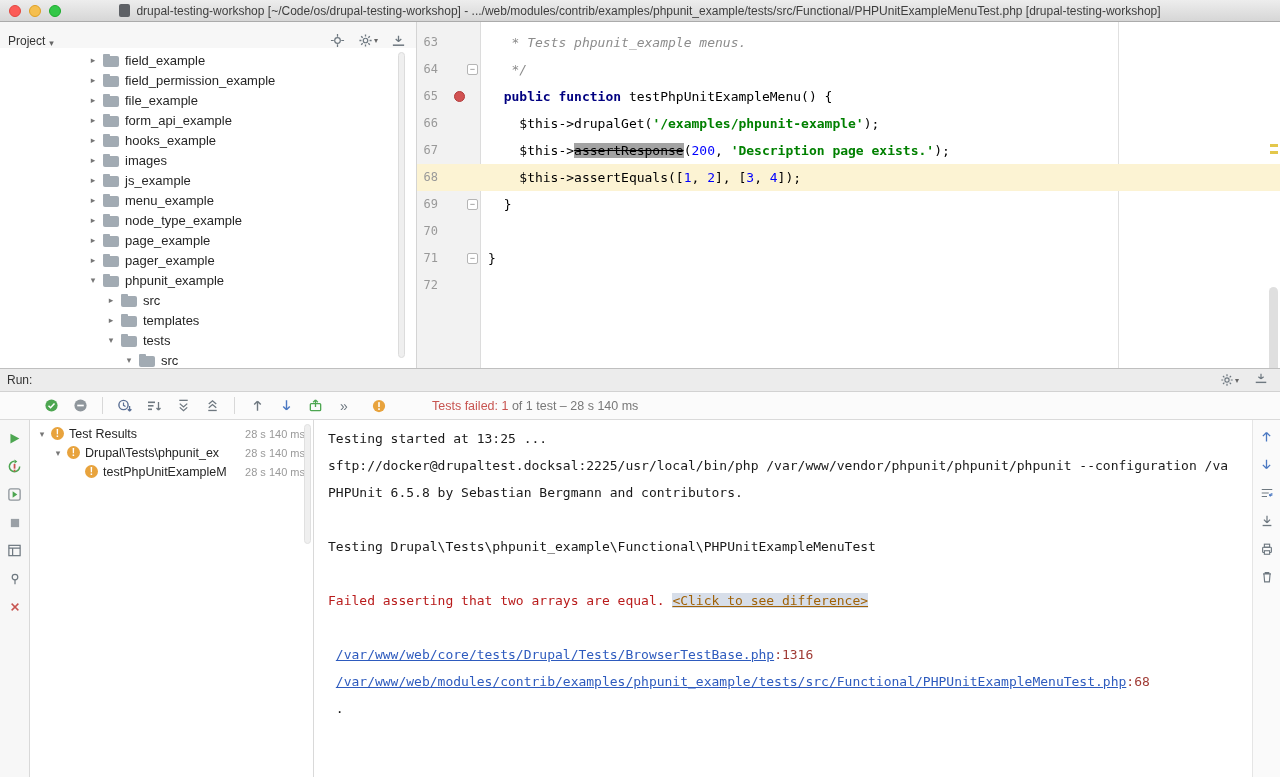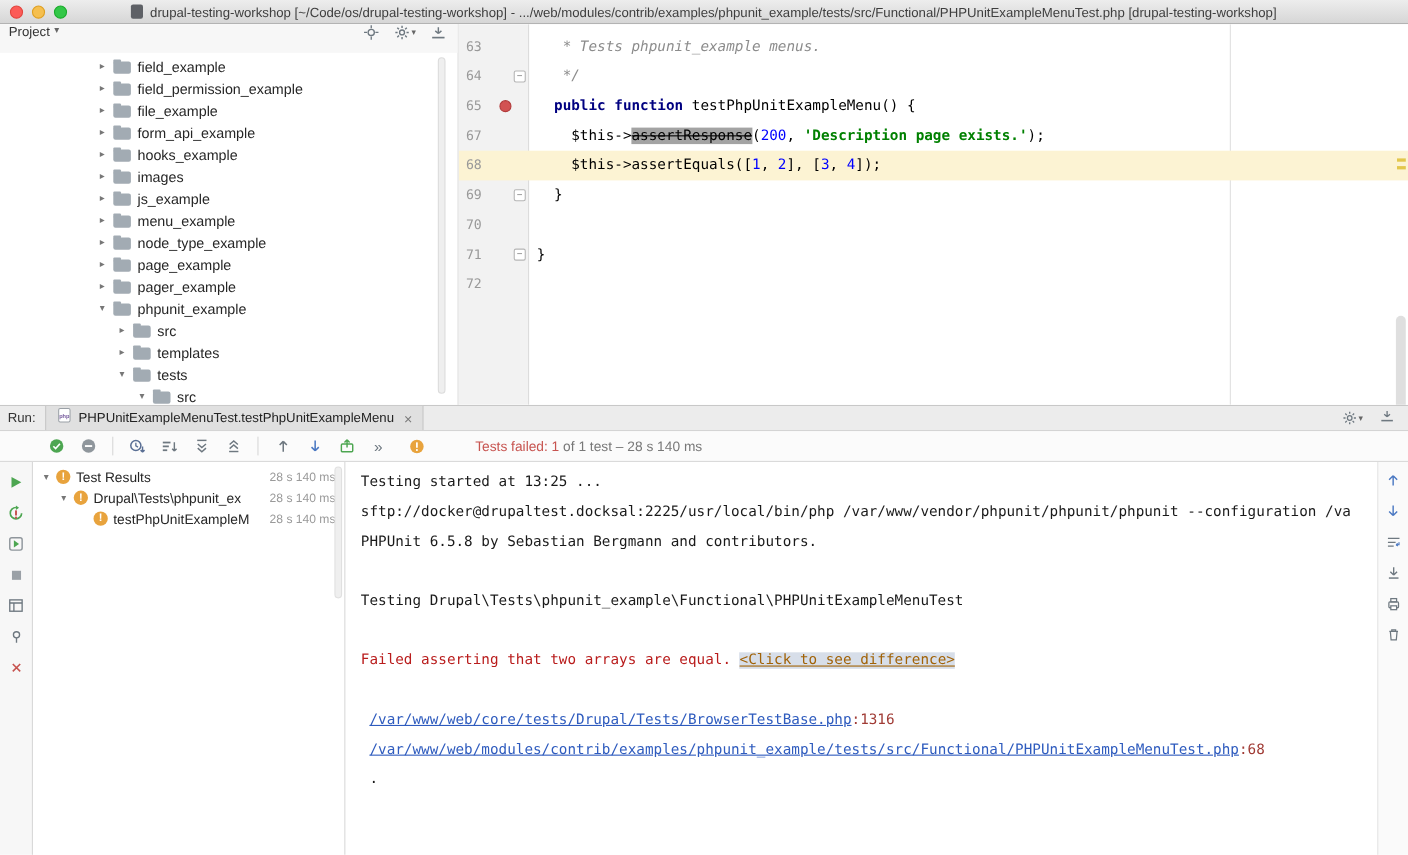--- a/index.html
+++ b/index.html
@@ -17,21 +17,21 @@
   .title-center { position:absolute; left:0; right:0; display:flex; align-items:center; justify-content:center; pointer-events:none; }
   .doc-icon { width:11px; height:13px; background:#5E6166; border-radius:2px; margin-right:6px; }
   .title-text { font-size:12px; color:#3E3E3E; white-space:nowrap; }
 
   
   .main { display:flex; height:346px; }
 
   
   .project-panel { width:417px; min-width:417px; background:#fff; border-right:1px solid #D4D4D4;
     display:flex; flex-direction:column; position:relative; }
-  .pp-header { height:26px; display:flex; align-items:flex-start; padding:0 10px 0 8px; background:#F7F7F7; }
+  .pp-header { height:26px; display:flex; align-items:flex-end; padding:0 10px 0 8px; background:#F7F7F7; }
   .pp-title { font-size:12px; color:#333; }
   .pp-caret { font-size:9px; color:#666; margin-left:4px; }
   .pp-icons { margin-left:auto; display:flex; align-items:center; gap:13px; }
   .pp-icons .ic { display:flex; align-items:center; cursor:pointer; }
   .tiny-caret { font-size:8px; color:#666; margin-left:1px; }
   .pp-tree { flex:1; overflow:hidden; padding-top:2px; }
   .tree-row { height:20px; display:flex; align-items:center; font-size:13px; color:#262626; white-space:nowrap; cursor:default; }
   .chev { width:10px; color:#777; font-size:9px; margin-right:5px; text-align:center; }
   .folder { width:16px; height:13px; margin-right:6px; position:relative; flex:none; }
   .folder::before { content:""; position:absolute; left:0; top:0; width:7px; height:4px; background:#A2ABB3; border-radius:1px; }
@@ -240,48 +240,39 @@
       </div>
     <div class="pp-scrollbar"></div>
   </div>
 
   <div class="editor">
     <div class="margin-guide"></div>
     <div class="editor-lines">
         <div class="code-line"><span class="line-gutter">63</span><span class="line-code"><span class="tk-cm">   * Tests phpunit_example menus.</span></span></div>
         <div class="code-line"><span class="line-gutter">64<span class="fold">−</span></span><span class="line-code"><span class="tk-cm">   */</span></span></div>
         <div class="code-line"><span class="line-gutter">65<span class="marker"></span></span><span class="line-code"><span class="tk-pl">  </span><span class="tk-kw">public function</span><span class="tk-pl"> testPhpUnitExampleMenu() {</span></span></div>
+        <div class="code-line"><span class="line-gutter">66</span><span class="line-code"><span class="tk-pl">    $this-&gt;drupalGet(</span><span class="tk-str">'/examples/phpunit-example'</span><span class="tk-pl">);</span></span></div>
         <div class="code-line"><span class="line-gutter">67</span><span class="line-code"><span class="tk-pl">    $this-&gt;</span><span class="tk-dep">assertResponse</span><span class="tk-pl">(</span><span class="tk-num">200</span><span class="tk-pl">, </span><span class="tk-str">'Description page exists.'</span><span class="tk-pl">);</span></span></div>
         <div class="code-line hl"><span class="line-gutter">68</span><span class="line-code"><span class="tk-pl">    $this-&gt;assertEquals([</span><span class="tk-num">1</span><span class="tk-pl">, </span><span class="tk-num">2</span><span class="tk-pl">], [</span><span class="tk-num">3</span><span class="tk-pl">, </span><span class="tk-num">4</span><span class="tk-pl">]);</span></span></div>
         <div class="code-line"><span class="line-gutter">69<span class="fold">−</span></span><span class="line-code"><span class="tk-pl">  }</span></span></div>
         <div class="code-line"><span class="line-gutter">70</span><span class="line-code"></span></div>
         <div class="code-line"><span class="line-gutter">71<span class="fold">−</span></span><span class="line-code"><span class="tk-pl">}</span></span></div>
         <div class="code-line"><span class="line-gutter">72</span><span class="line-code"></span></div>
       </div>
     <div class="stripe" style="top:122px"></div>
     <div class="stripe" style="top:129px"></div>
     <div class="editor-scrollbar"></div>
   </div>
 
 </div>
 
 <div class="run-panel">
 
   <div class="run-tabbar">
     <span class="run-label">Run:</span>
-    <div class="run-tab">
-      <span>
-        <svg width="15" height="15" viewBox="0 0 16 16">
-            <rect x="2.5" y="1.5" width="11" height="13" rx="1.5" fill="#fff" stroke="#9AA0A6"></rect>
-            <text x="8" y="10.5" font-size="5.5" text-anchor="middle" fill="#7A5FA0" font-weight="bold" font-family="sans-serif">php</text>
-          </svg>
-      </span>
-      <span class="run-tab-title">PHPUnitExampleMenuTest.testPhpUnitExampleMenu</span>
-      <span class="tab-close">×</span>
-    </div>
     <span class="tabbar-right">
       <span class="ic" style="display:flex;align-items:center;cursor:pointer;">
         <svg width="14" height="14" viewBox="0 0 16 16">
             <circle cx="8" cy="8" r="2.4" fill="none" stroke="#6E7880" stroke-width="1.3"></circle>
             <path d="M8 1.5v2.2M8 12.3v2.2M1.5 8h2.2M12.3 8h2.2M3.4 3.4l1.6 1.6M11 11l1.6 1.6M12.6 3.4L11 5M5 11l-1.6 1.6" stroke="#6E7880" stroke-width="1.4"></path>
           </svg>
           <span class="tiny-caret">▾</span>
       </span>
       <span class="ic" style="cursor:pointer;">
         <svg width="14" height="14" viewBox="0 0 16 16">

